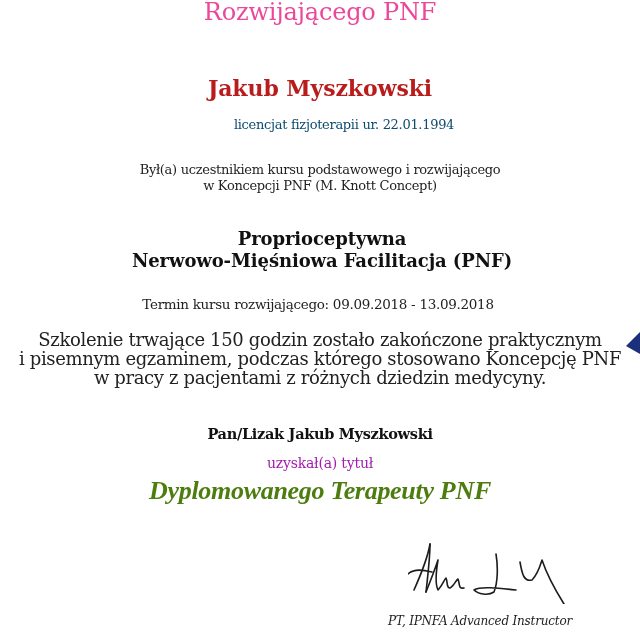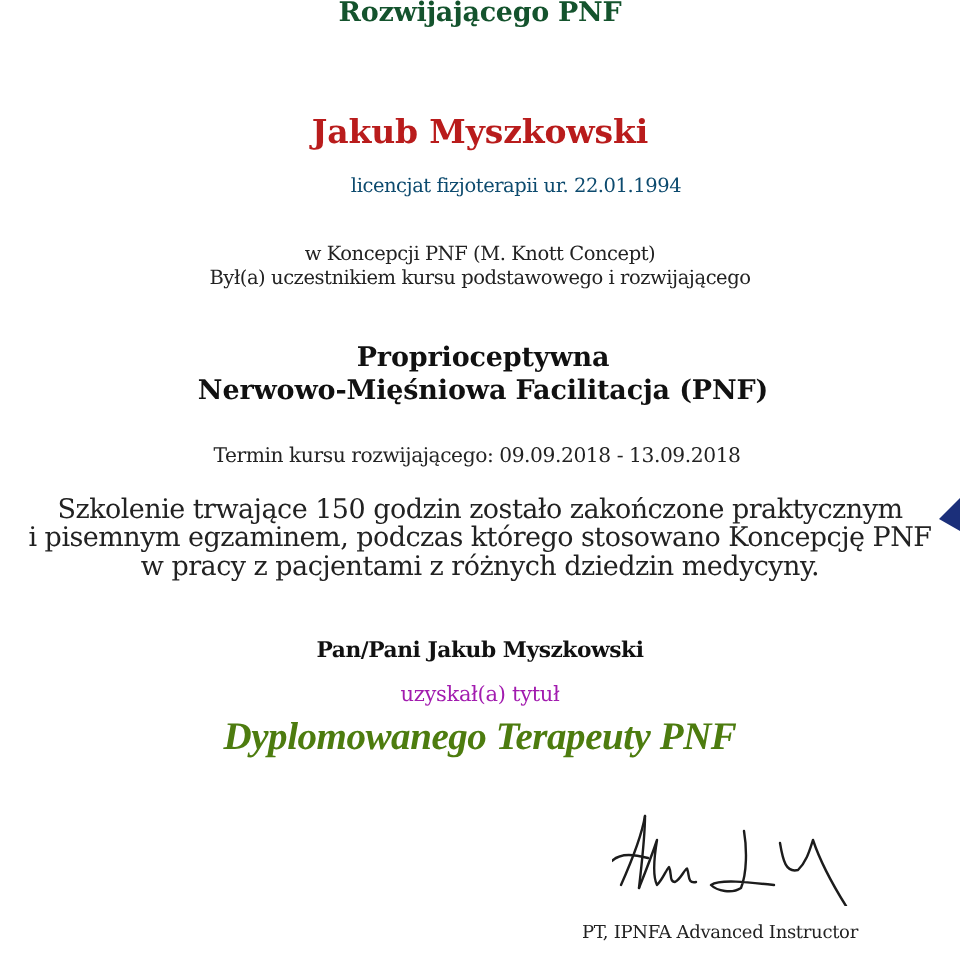--- a/index.html
+++ b/index.html
@@ -7,21 +7,21 @@
       width: 640px; height: 640px; overflow: hidden;
       background: #ffffff; position: relative;
       font-family: "DejaVu Serif", "Liberation Serif", serif;
       color: #1a1a1a;
     }
     .page { position: absolute; left: 0; top: 0; width: 640px; height: 640px; background: #fff; }
     .line {
       position: absolute; left: 0; width: 640px; text-align: center;
       white-space: nowrap; line-height: 1;
     }
-    .title { top: 0px; font-size: 18px; font-weight: bold; letter-spacing: -0.2px; color: #14532d; }
+    .title { top: 0px; font-size: 24px; font-weight: normal; letter-spacing: -0.2px; color: #ec4899; }
     .name { top: 77px; font-size: 22px; font-weight: bold; letter-spacing: -0.1px; color: #b91c1c; }
     .degree { top: 118px; font-size: 13px; letter-spacing: -0.3px; color: #0c4a6e; padding-left: 24px; }
     .participation { top: 162px; font-size: 13px; letter-spacing: -0.3px; line-height: 16px; color: #222; }
     .course-title { top: 228px; font-size: 18px; font-weight: bold; line-height: 22px; letter-spacing: -0.1px; color: #111; left: 2px; }
     .term { top: 298px; font-size: 13.5px; letter-spacing: -0.3px; color: #222; left: -2px; }
     .desc { top: 330px; font-size: 18px; letter-spacing: -0.35px; line-height: 19px; color: #222; }
     .pan { top: 427px; font-size: 14.5px; font-weight: bold; letter-spacing: -0.3px; color: #111; }
     .obtained { top: 456px; font-size: 14px; letter-spacing: -0.2px; color: #a21caf; }
     .diploma {
       top: 478px; font-size: 26px; font-style: italic; font-weight: bold;
@@ -29,54 +29,54 @@
       letter-spacing: -0.3px; color: #4d7c0f;
     }
     .signer-block { position: absolute; left: 390px; top: 540px; width: 180px; height: 100px; }
     .signature-icon { position: absolute; left: 18px; top: 2px; width: 160px; height: 62px; }
     .signer-name {
       position: absolute; left: 0; width: 180px; top: 58px; text-align: center;
       font-size: 12.5px; font-weight: bold; color: #111; white-space: nowrap; line-height: 1;
     }
     .signer-role {
       position: absolute; left: -2px; width: 182px; top: 75px; text-align: right;
-      font-size: 12px; color: #222; white-space: nowrap; line-height: 1; letter-spacing: -0.2px;
+      font-size: 12px; color: #222; white-space: nowrap; line-height: 1; letter-spacing: -0.2px; font-style: italic;
     }
     .edge-mark { position: absolute; left: 626px; top: 330px; width: 14px; height: 30px; }
   </style>
 </head>
 <body>
 
 <div class="page">
 
   <div class="line title">Rozwijającego PNF</div>
 
   <div class="line name">Jakub Myszkowski</div>
 
   <div class="line degree">licencjat fizjoterapii ur. 22.01.1994</div>
 
   <div class="line participation">
+    <div>Był(a) uczestnikiem kursu podstawowego i rozwijającego</div>
     <div>w Koncepcji PNF (M. Knott Concept)</div>
-    <div>Był(a) uczestnikiem kursu podstawowego i rozwijającego</div>
   </div>
 
   <div class="line course-title">
     <div>Proprioceptywna</div>
     <div>Nerwowo-Mięśniowa Facilitacja (PNF)</div>
   </div>
 
   <div class="line term">Termin kursu rozwijającego: 09.09.2018 - 13.09.2018</div>
 
   <div class="line desc">
     <div>Szkolenie trwające 150 godzin zostało zakończone praktycznym</div>
     <div>i pisemnym egzaminem, podczas którego stosowano Koncepcję PNF</div>
     <div>w pracy z pacjentami z różnych dziedzin medycyny.</div>
   </div>
 
-  <div class="line pan">Pan/Pani Jakub Myszkowski</div>
+  <div class="line pan">Pan/Lizak Jakub Myszkowski</div>
 
   <div class="line obtained">uzyskał(a) tytuł</div>
 
   <div class="line diploma">Dyplomowanego Terapeuty PNF</div>
 
   <div class="signer-block">
     <svg class="signature-icon" viewBox="0 0 160 62" xmlns="http://www.w3.org/2000/svg">
       <g fill="none" stroke="#1c1c1c" stroke-width="1.6" stroke-linecap="round" stroke-linejoin="round">
 
         <path d="M22 2 C20 14, 14 30, 6 48"></path>

